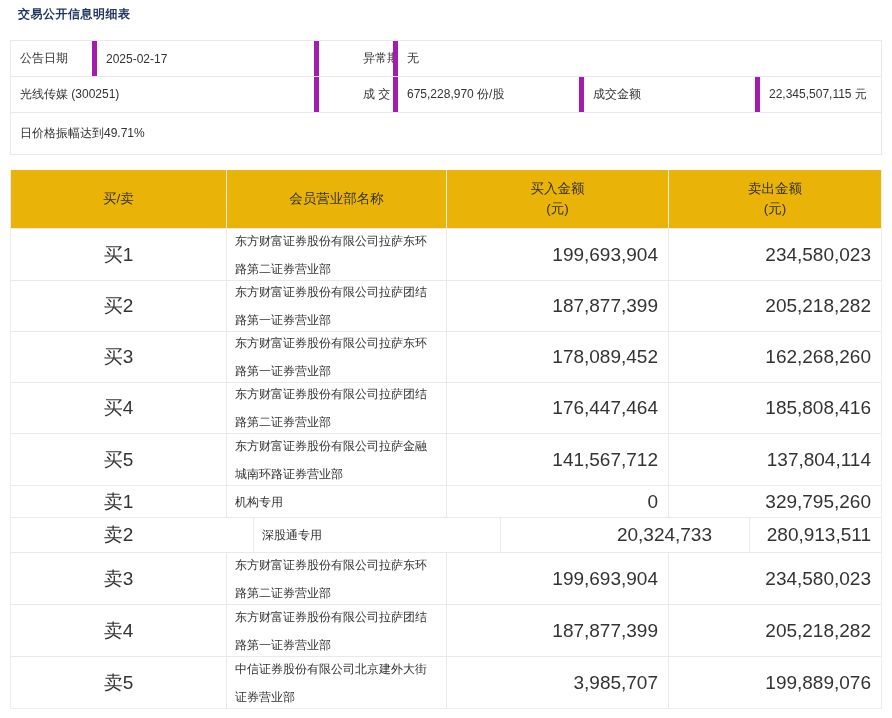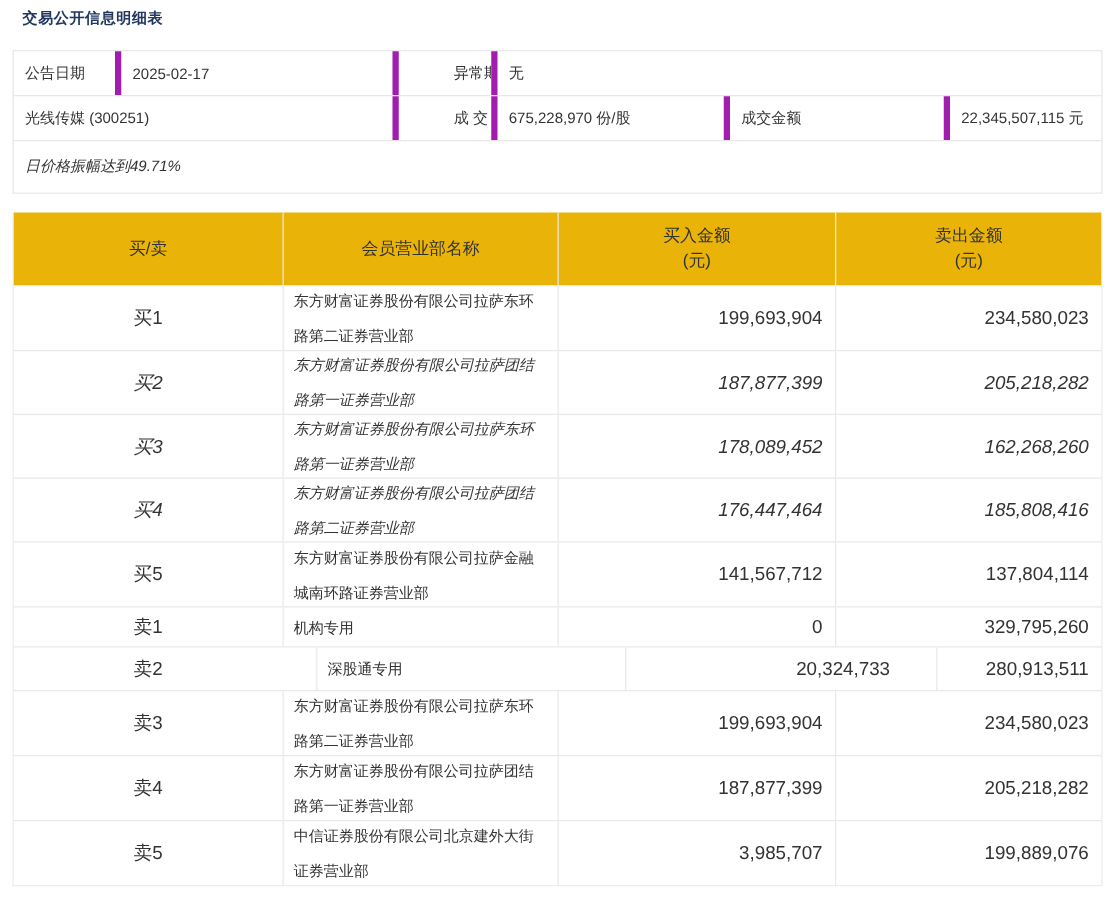--- a/index.html
+++ b/index.html
@@ -10,43 +10,43 @@
   .page-title { position:absolute; left:18px; top:6px; font-size:12px;
     font-weight:bold; color:#21375f; letter-spacing:0.5px; }
 
   
   .info-box { position:absolute; left:10px; top:40px; width:872px;
     border:1px solid #e8e8e8; }
   .i-row { display:flex; align-items:stretch; }
   .i-row + .i-row { border-top:1px solid #e8e8e8; }
   .i-r1 { height:35px; }
   .i-r2 { height:36px; }
-  .i-r3 { height:42px;font-style:italic; }
+  .i-r3 { height:42px; }
   .i-cell { display:flex; align-items:center; padding-left:9px;
     font-size:12px; white-space:nowrap; overflow:hidden; }
   .i-cell.bl { border-left:5px solid #a21caf; }
   .w81{width:81px;} .w222{width:222px;} .w79{width:79px;padding-left:44px;} .w303{width:303px;}
   .w165{width:165px;} .w176{width:176px;margin-left:21px;} .grow{flex:1;}
 
   
   .main-table { position:absolute; left:10px; top:170px; width:872px;
     border:1px solid #ededed; border-top:none; }
   .t-row { display:flex; align-items:stretch; }
   .t-row + .t-row { border-top:1px solid #e9e9e9; }
   .t-head { height:58px; background:#eab308; }
   .t-c1 { width:215px; } .t-c2 { width:220px; } .t-c3 { width:222px; }
   .t-c4 { flex:1; }
   .t-c2, .t-c3, .t-c4 { border-left:1px solid #e9e9e9; }
-  .t-cell { display:flex; align-items:center; font-size:15px; }
+  .t-cell { display:flex; align-items:center; font-size:19px; }
   .c-center { justify-content:center; text-align:center; }
   .c-left  { justify-content:flex-start; text-align:left;
     padding:7px 8px; font-size:12px; line-height:28px; }
   .c-right { justify-content:flex-end; text-align:right; padding-right:10px; }
   .t-head .t-cell { font-size:13.5px; line-height:20px; }
-  .h52{height:52px;} .h51{height:51px;font-style:italic;} .h32{height:32px;} .h35{height:35px;gap:27px;}
+  .h52{height:52px;} .h51{height:51px;} .h32{height:32px;} .h35{height:35px;gap:27px;}
 </style>
 </head>
 <body>
 
 <div class="page">
 
   <div class="page-title">交易公开信息明细表</div>
 
   <div class="info-box">
     <div class="i-row i-r1">

